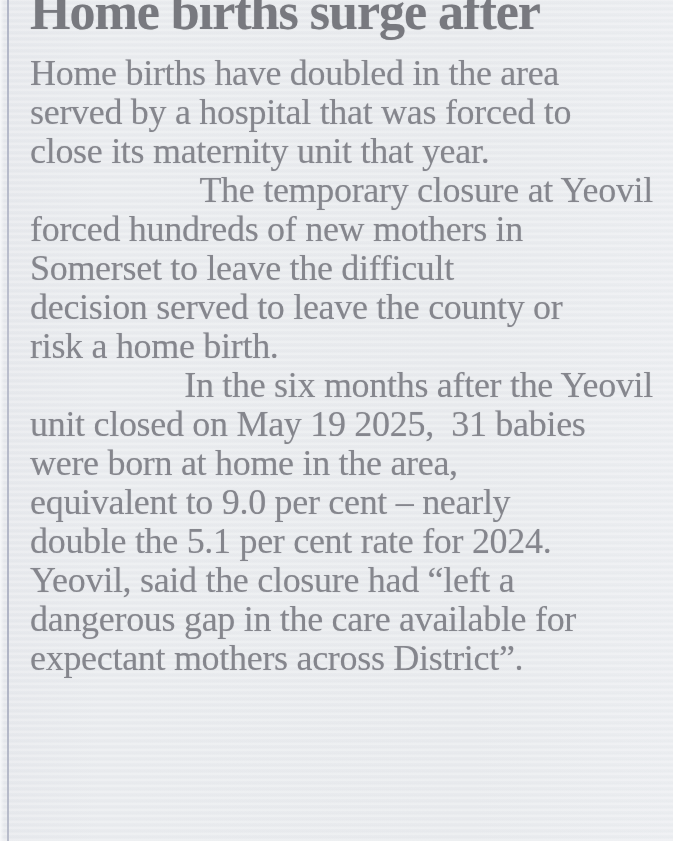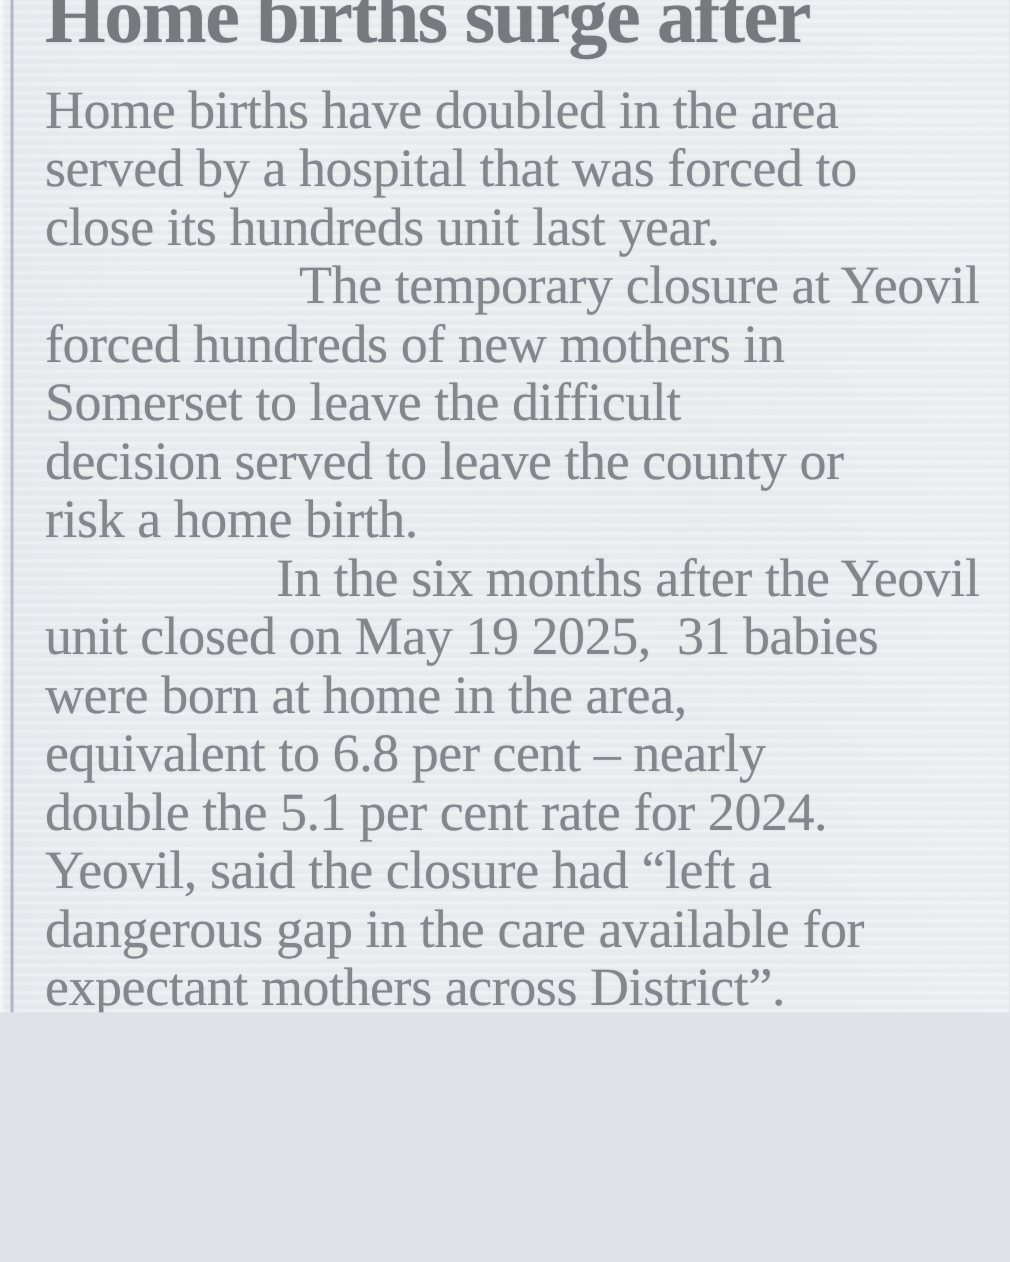--- a/index.html
+++ b/index.html
@@ -3,21 +3,21 @@
 <meta charset="utf-8">
 <style>
   html, body {
     margin: 0;
     padding: 0;
     background: #dfe2e6;
   }
   .page {
     position: relative;
     width: 673px;
-    height: 675px;
+    height: 841px;
     overflow: hidden;
     background:
       repeating-linear-gradient(0deg,
         rgba(255,255,255,0.20) 0px, rgba(255,255,255,0.20) 2px,
         rgba(205,210,218,0.10) 3px, rgba(255,255,255,0.0) 6px),
       linear-gradient(90deg, #e7e9ed 0%, #eaecef 15%, #e9ebee 70%, #eceef1 100%);
     font-family: "Liberation Serif", serif;
   }
   
   .column-rule {
@@ -72,34 +72,34 @@
 
   <div class="content">
     <h1 class="headline">
       <span class="hl-line">Home births surge after</span>
     </h1>
 
     <div class="body">
       <p>
         <span class="line">Home births have doubled in the area</span>
         <span class="line">served by a hospital that was forced to</span>
-        <span class="line">close its hundreds unit last year.</span>
+        <span class="line">close its maternity unit that year.</span>
       </p>
       <p>
         <span class="line indent">The temporary closure at Yeovil</span>
         <span class="line">forced hundreds of new mothers in</span>
         <span class="line">Somerset to leave the difficult</span>
         <span class="line">decision served to leave the county or</span>
         <span class="line">risk a home birth.</span>
       </p>
       <p>
         <span class="line indent">In the six months after the Yeovil</span>
         <span class="line">unit closed on May 19 2025,&nbsp; 31 babies</span>
         <span class="line">were born at home in the area,</span>
-        <span class="line">equivalent to 6.8 per cent – nearly</span>
+        <span class="line">equivalent to 9.0 per cent – nearly</span>
         <span class="line">double the 5.1 per cent rate for 2024.</span>
       </p>
       <p>
         <span class="line">Yeovil, said the closure had “left a</span>
         <span class="line">dangerous gap in the care available for</span>
         <span class="line">expectant mothers across District”.</span>
       </p>
     </div>
   </div>
 </div>

